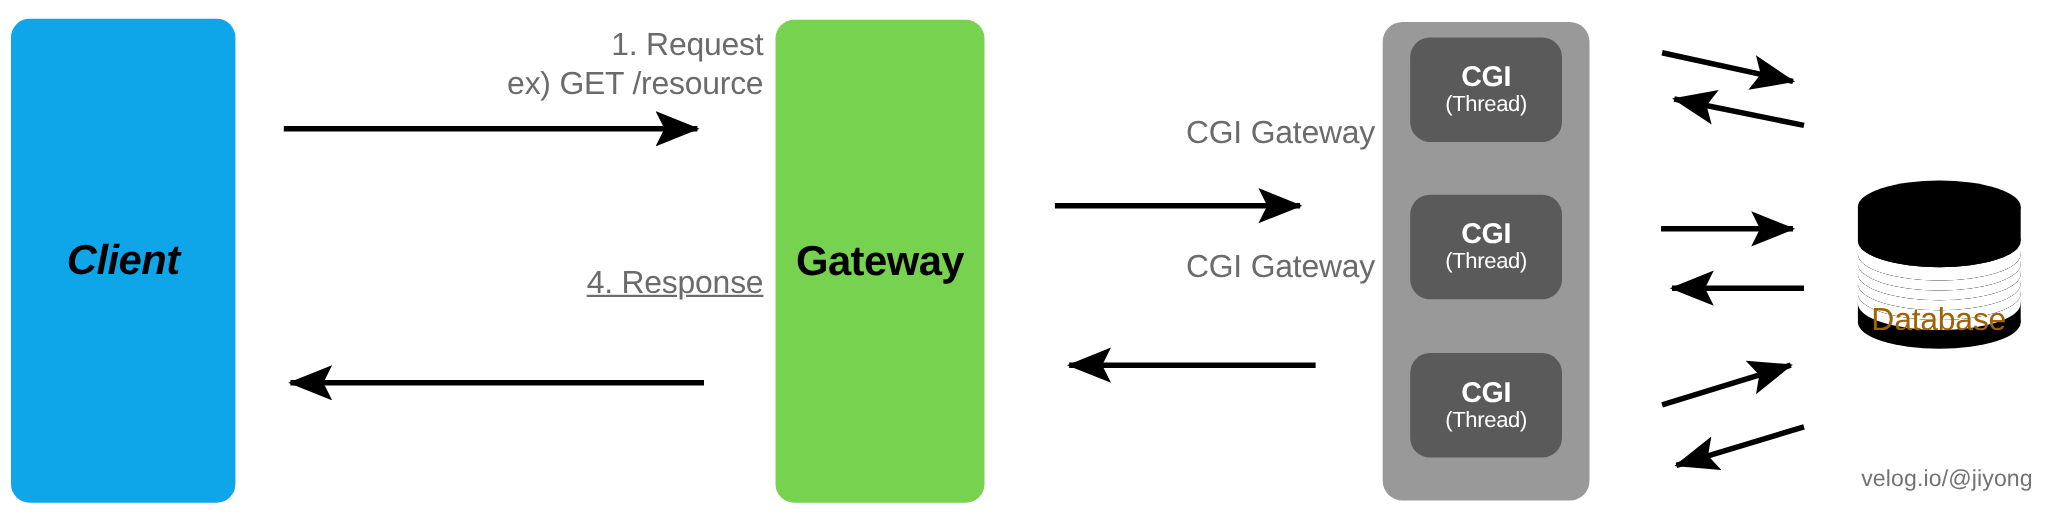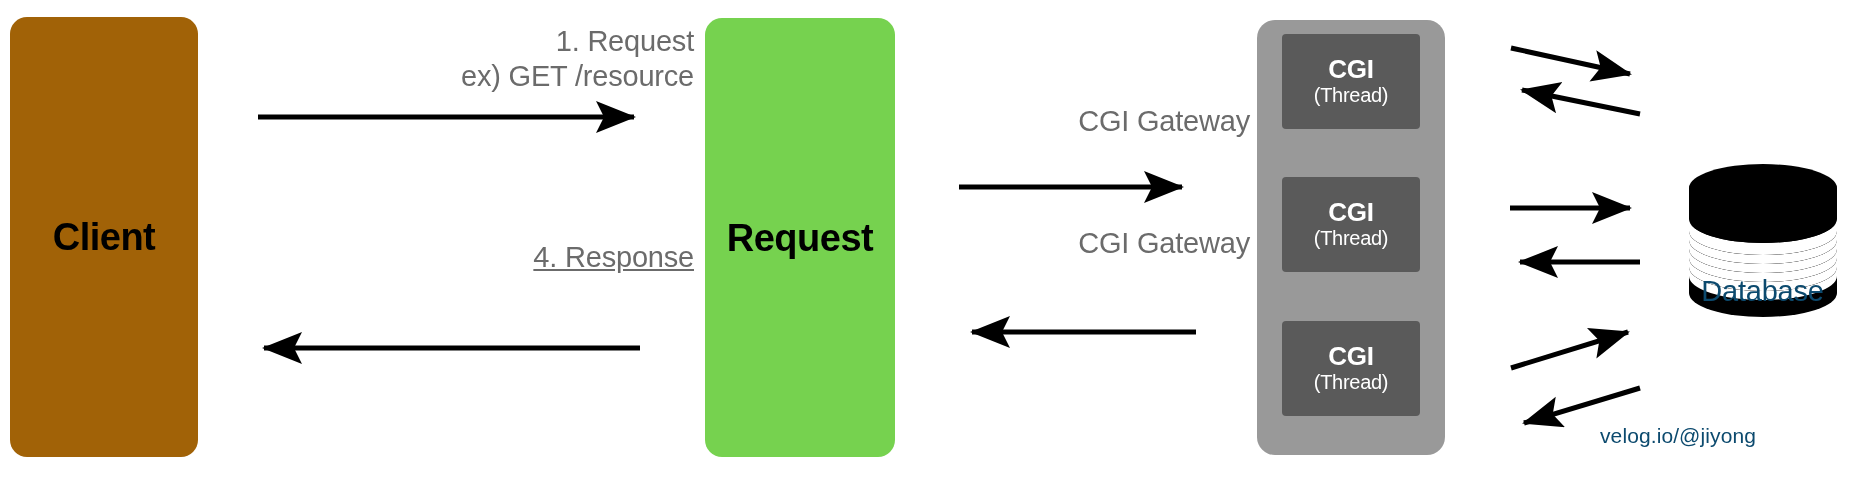--- a/index.html
+++ b/index.html
@@ -32,23 +32,24 @@
     font-size: 38px;
     color: #000000;
     letter-spacing: -0.5px;
     line-height: 1;
     white-space: nowrap;
   }
 
   #client-box {
     left: 10px;
     top: 17px;
-    width: 188px;
+    width: 204px;
     height: 440px;
-    background: #a16207;
+    background: #0ea5e9;
+    font-style: italic;
   }
   #server-box {
     left: 705px;
     top: 18px;
     width: 190px;
     height: 439px;
     background: #76d24f;
   }
 
   
@@ -60,21 +61,21 @@
     height: 435px;
     background: #999999;
     border-radius: 18px;
   }
   .cgi-box {
     position: absolute;
     left: 25px;
     width: 138px;
     height: 95px;
     background: #5a5a5a;
-    border-radius: 4px;
+    border-radius: 18px;
     display: flex;
     flex-direction: column;
     align-items: center;
     justify-content: center;
     color: #ffffff;
   }
   #cgi-box-0 { top: 14px; }
   #cgi-box-1 { top: 157px; }
   #cgi-box-2 { top: 301px; }
   .cgi-title {
@@ -105,21 +106,21 @@
     width: 160px;
     height: 165px;
   }
   #database-label {
     position: absolute;
     left: 1660px;
     top: 275px;
     width: 205px;
     text-align: center;
     font-size: 29px;
-    color: #0c4a6e;
+    color: #a16207;
     letter-spacing: -0.2px;
   }
 
   
   .edge-label {
     position: absolute;
     color: #6b6b6b;
     font-size: 29px;
     line-height: 1.22;
     text-align: right;
@@ -157,37 +158,37 @@
     height: 480px;
     pointer-events: none;
   }
 
   
   #watermark {
     position: absolute;
     left: 1600px;
     top: 424px;
     width: 248px;
-    text-align: left;
+    text-align: right;
     font-size: 21px;
-    color: #0c4a6e;
+    color: #737373;
     letter-spacing: 0.1px;
   }
 </style>
 </head>
 <body>
 
 <div id="canvas">
 
   <div class="node-box" id="client-box">
     <span class="node-label">Client</span>
   </div>
 
   <div class="node-box" id="server-box">
-    <span class="node-label">Request</span>
+    <span class="node-label">Gateway</span>
   </div>
 
   <div id="cgi-pool">
     <div class="cgi-box" id="cgi-box-0">
       <span class="cgi-title">CGI</span>
       <span class="cgi-sub">(Thread)</span>
     </div>
     <div class="cgi-box" id="cgi-box-1">
       <span class="cgi-title">CGI</span>
       <span class="cgi-sub">(Thread)</span>

